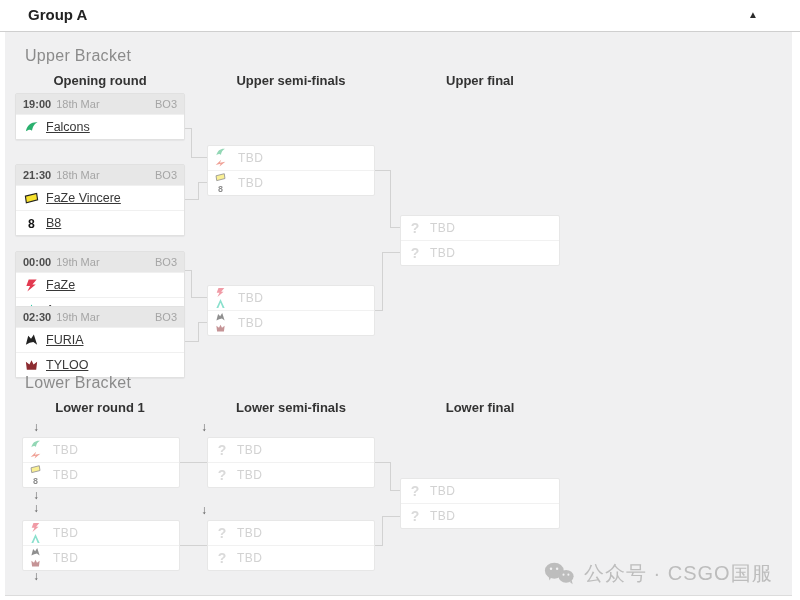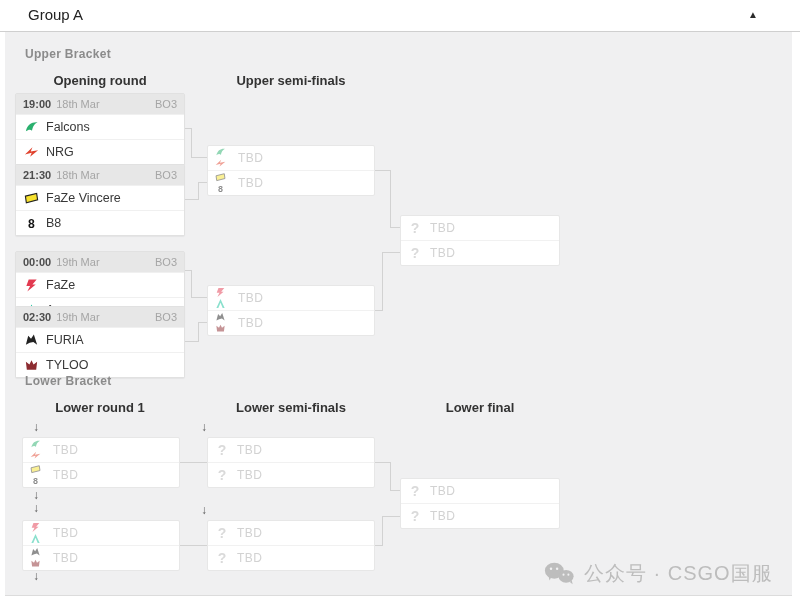--- a/index.html
+++ b/index.html
@@ -5,33 +5,33 @@
   html,body{margin:0;padding:0;}
   body{
     width:800px;height:600px;position:relative;overflow:hidden;
     background:#ffffff;
     font-family:"Liberation Sans","DejaVu Sans",sans-serif;
     -webkit-font-smoothing:antialiased;
   }
   .page{position:absolute;inset:0;}
   
   .topbar{position:absolute;left:0;top:0;width:800px;height:31px;background:#fff;border-bottom:1px solid #cfcfcf;}
-  .group-title{position:absolute;left:28px;top:6px;font-size:15px;font-weight:normal;color:#222;}
+  .group-title{position:absolute;left:28px;top:6px;font-size:15px;font-weight:bold;color:#222;}
   .collapse-caret{position:absolute;left:748px;top:9px;font-size:10px;color:#2b2b2b;cursor:pointer;}
   
   .panel{position:absolute;left:5px;right:8px;top:32px;bottom:4px;background:#f0f0f1;border-bottom:1px solid #dcdcdc;}
-  .section-label{position:absolute;font-size:12px;font-weight:bold;color:#8b8b8b;letter-spacing:.3px;}
+  .section-label{position:absolute;font-size:16px;font-weight:normal;color:#8b8b8b;letter-spacing:.3px;}
   .col-header{position:absolute;font-size:13px;font-weight:bold;color:#333;text-align:center;}
   
   .match{position:absolute;width:170px;background:#fff;border:1px solid #e1e1e1;border-radius:2px;box-shadow:0 1px 1px rgba(0,0,0,.05);box-sizing:border-box;}
   .match-header{height:20px;background:#e7e7e7;display:flex;align-items:center;gap:5px;padding:0 7px;font-size:11px;}
   .mtime{font-weight:bold;color:#4d4d4d;}
   .mdate{color:#a5a5a5;}
   .mbo{margin-left:auto;color:#a5a5a5;}
-  .team-row{height:24px;display:flex;align-items:center;gap:7px;padding:0 7px;background:#fff;border-top:1px solid #f0f0f0;font-size:12.5px;color:#383838;}
+  .team-row{height:24px;display:flex;align-items:center;gap:7px;padding:0 7px;background:#fff;border-top:1px solid #f0f0f0;font-size:12.5px;color:#383838;text-decoration:underline;}
   .logo{width:16px;height:16px;display:flex;align-items:center;justify-content:center;flex:0 0 auto;}
   .logo svg{width:15px;height:15px;}
   
   .tbd-box{position:absolute;background:#fff;border:1px solid #e7e7e7;border-radius:2px;box-sizing:border-box;}
   .tbd-slot{height:24px;display:flex;align-items:center;gap:8px;padding:0 7px;}
   .tbd-slot + .tbd-slot{border-top:1px solid #f1f1f1;}
   .tbd-text{font-size:12px;color:#d2d2d2;letter-spacing:.5px;}
   .logo-stack{display:flex;flex-direction:column;justify-content:center;width:15px;opacity:.5;flex:0 0 auto;}
   .logo-stack svg{width:11px;height:11px;display:block;}
   .qmark{width:14px;text-align:center;font-size:14px;font-weight:bold;color:#dadada;flex:0 0 auto;}
@@ -53,42 +53,35 @@
     <div class="group-title">Group A</div>
     <div class="collapse-caret">▲</div>
   </div>
 
   <div class="panel"></div>
 
   <div class="section-label" style="left:25px;top:47px">Upper Bracket</div>
 
   <div class="col-header" style="left:207px;top:73px;width:168px">Upper semi-finals</div>
   <div class="col-header" style="left:15px;top:73px;width:170px">Opening round</div>
+  <div class="col-header" style="left:400px;top:73px;width:160px">Upper final</div>
 
   <div class="match" style="left:15px;top:93px">
     <div class="match-header">
       <span class="mtime">19:00</span>
       <span class="mdate">18th Mar</span>
       <span class="mbo">BO3</span>
     </div>
     <div class="team-row">
       <span class="logo">
           <svg viewBox="0 0 16 16">
             <path d="M2 12 C3.5 5 8 2 14.5 2.5 C10.5 4.5 9.5 7.5 8.5 11.5 C7 9.5 4.5 10.3 2 12 Z" fill="#2ab06e"></path>
           </svg>
         </span>
       <span>Falcons</span>
-    </div>
-    <div class="team-row">
-      <span class="logo">
-          <svg viewBox="0 0 16 16">
-            <polygon points="1,10 9,2.5 7.2,6.8 15,5.5 6.5,12.5 8.2,8.2" fill="#e0432e"></polygon>
-          </svg>
-        </span>
-      <span>NRG</span>
     </div>
   </div>
 
   <div class="match" style="left:15px;top:164px">
     <div class="match-header">
       <span class="mtime">21:30</span>
       <span class="mdate">18th Mar</span>
       <span class="mbo">BO3</span>
     </div>
     <div class="team-row">

